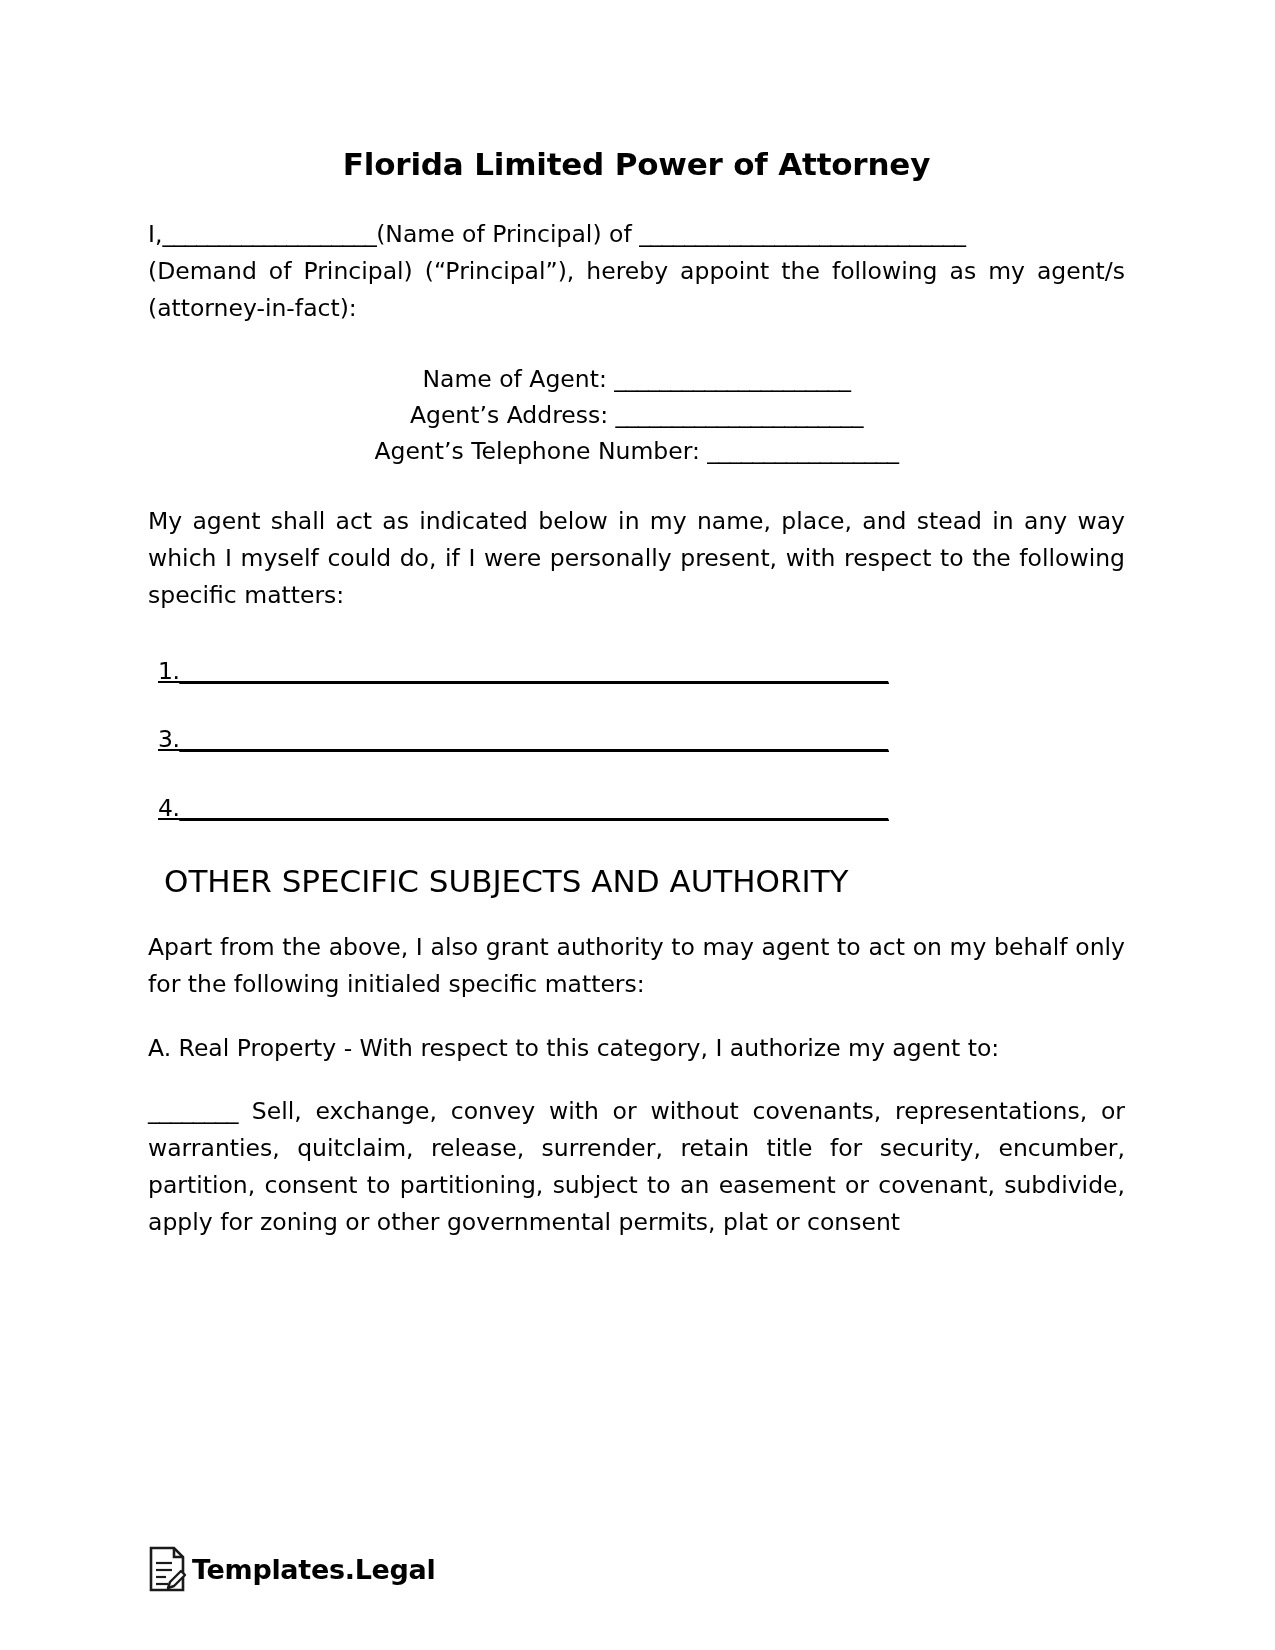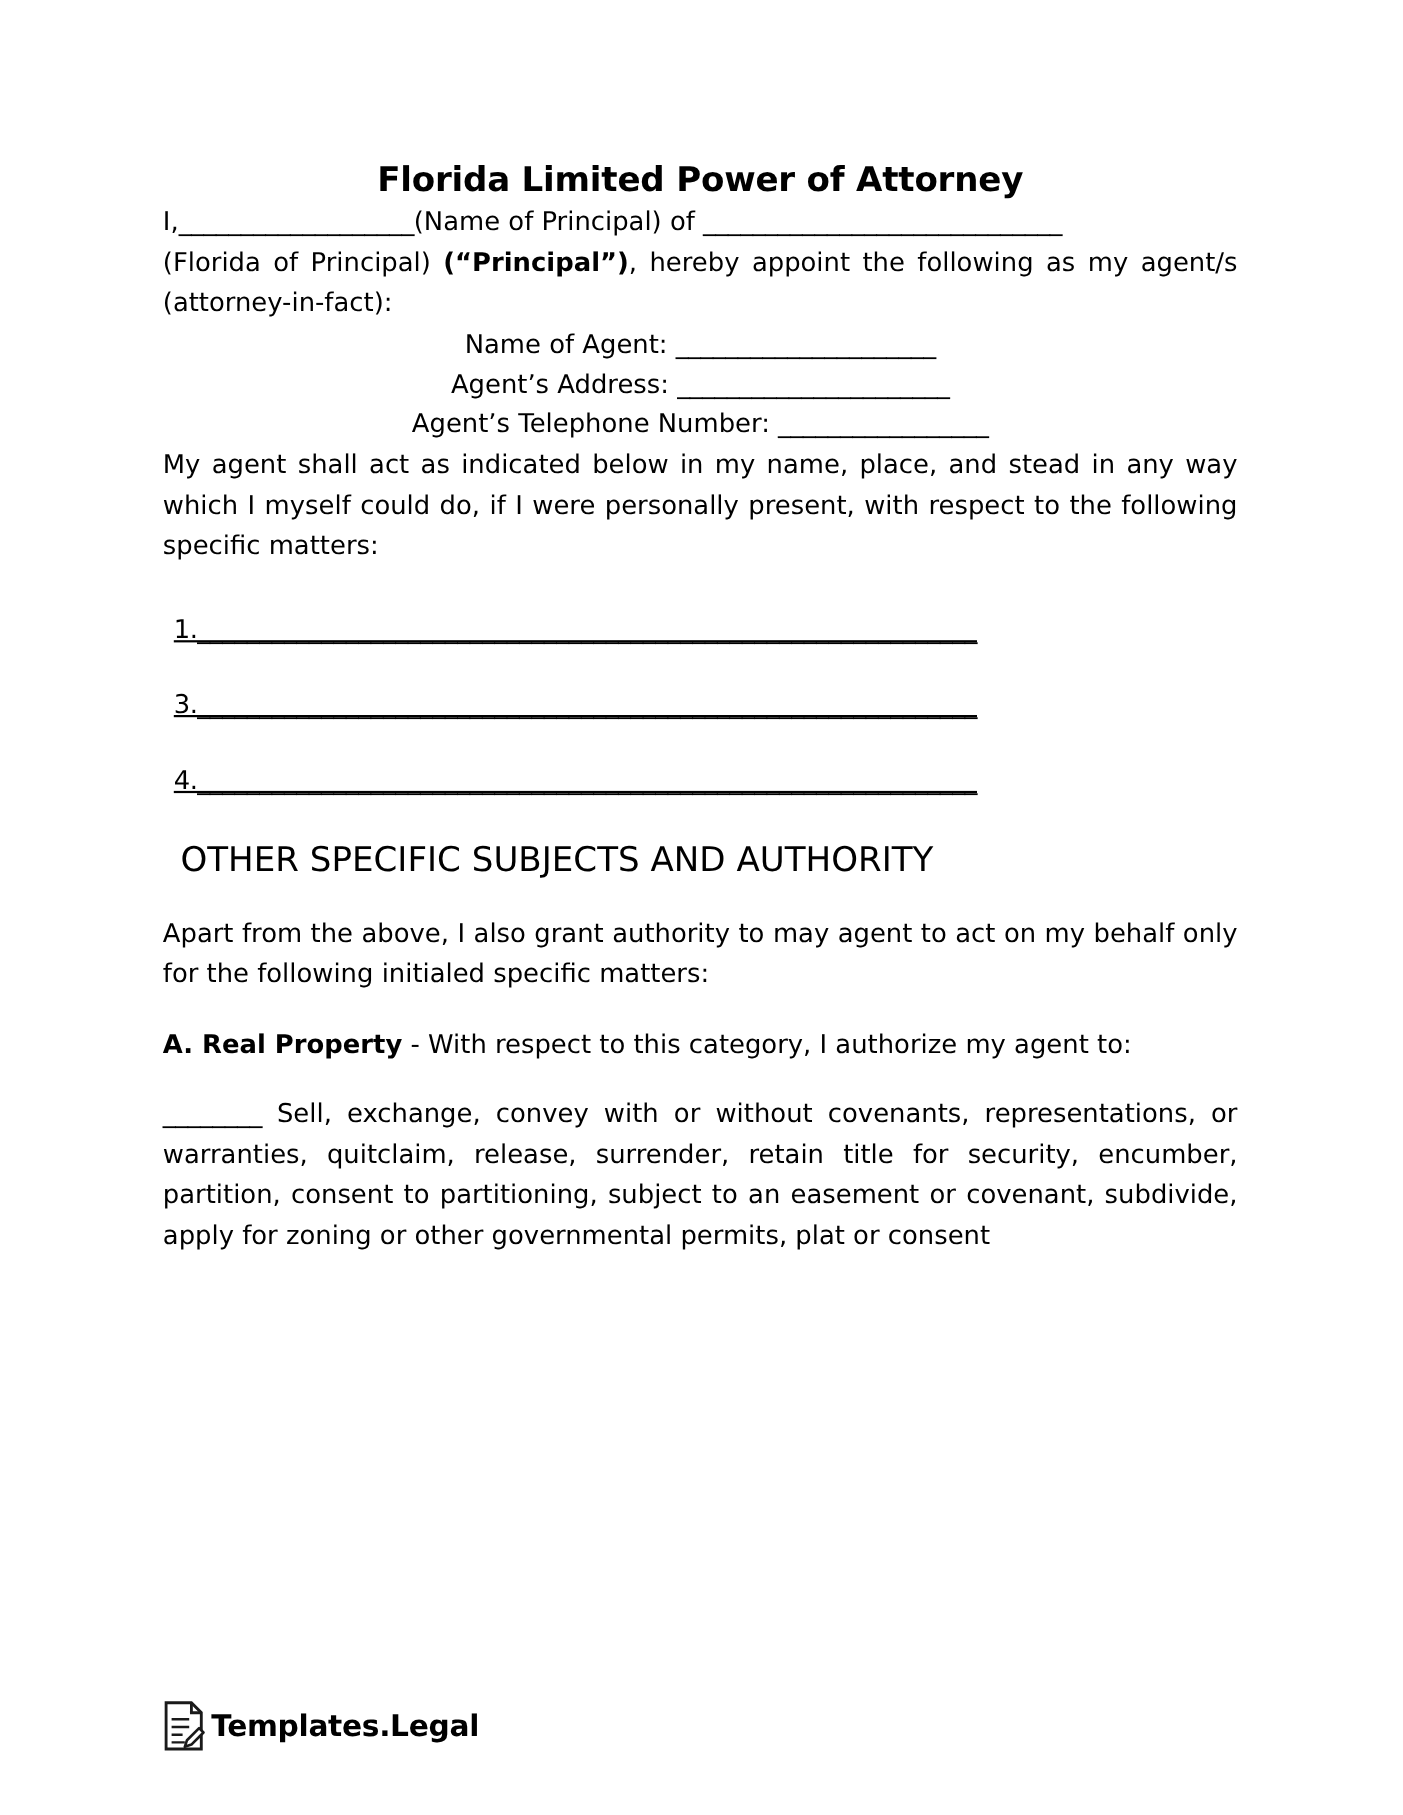--- a/index.html
+++ b/index.html
@@ -31,24 +31,24 @@
     margin: 18px 0 0 0;
     line-height: 1.2;
   }
   .para {
     font-size: 23.5px;
     line-height: 1.58;
     text-align: justify;
     margin: 0;
     hyphens: none;
   }
-  .block-gap-lg { }
+  .block-gap-lg { margin-top: 33px; }
   .block-gap-md { margin-top: 26px; }
   .nowrap-left { text-align: left; }
-  .bold { font-weight: bold; }
+  .bold { font-weight: normal; }
   .fill {
     letter-spacing: -0.5px;
   }
   .agent-line {
     font-size: 23.5px;
     line-height: 1.55;
     text-align: center;
     margin: 0;
   }
   .numbered {
@@ -90,21 +90,21 @@
   }
   .justify-last-left { text-align-last: left; }
 </style>
 </head>
 <body>
 
 <div class="page">
 
   <h1 class="doc-title">Florida Limited Power of Attorney</h1>
 
-  <p class="para block-gap-lg"><span>I,</span><span class="fill">___________________</span><span>(Name of Principal) of </span><span class="fill">_____________________________</span><br><span>(Florida of Principal) </span><span class="bold">(“Principal”)</span><span>, hereby appoint the following as my agent/s (attorney-in-fact):</span></p>
+  <p class="para block-gap-lg"><span>I,</span><span class="fill">___________________</span><span>(Name of Principal) of </span><span class="fill">_____________________________</span><br><span>(Demand of Principal) </span><span class="bold">(“Principal”)</span><span>, hereby appoint the following as my agent/s (attorney-in-fact):</span></p>
 
   <div class="block-gap-lg">
     <p class="agent-line"><span>Name of Agent: </span><span class="fill">_____________________</span></p>
     <p class="agent-line"><span>Agent’s Address: </span><span class="fill">______________________</span></p>
     <p class="agent-line"><span>Agent’s Telephone Number: </span><span class="fill">_________________</span></p>
   </div>
 
   <p class="para block-gap-lg">My agent shall act as indicated below in my name, place, and stead in any way which I myself could do, if I were personally present, with respect to the following specific matters:</p>
 
   <div style="margin-top:40px;">

